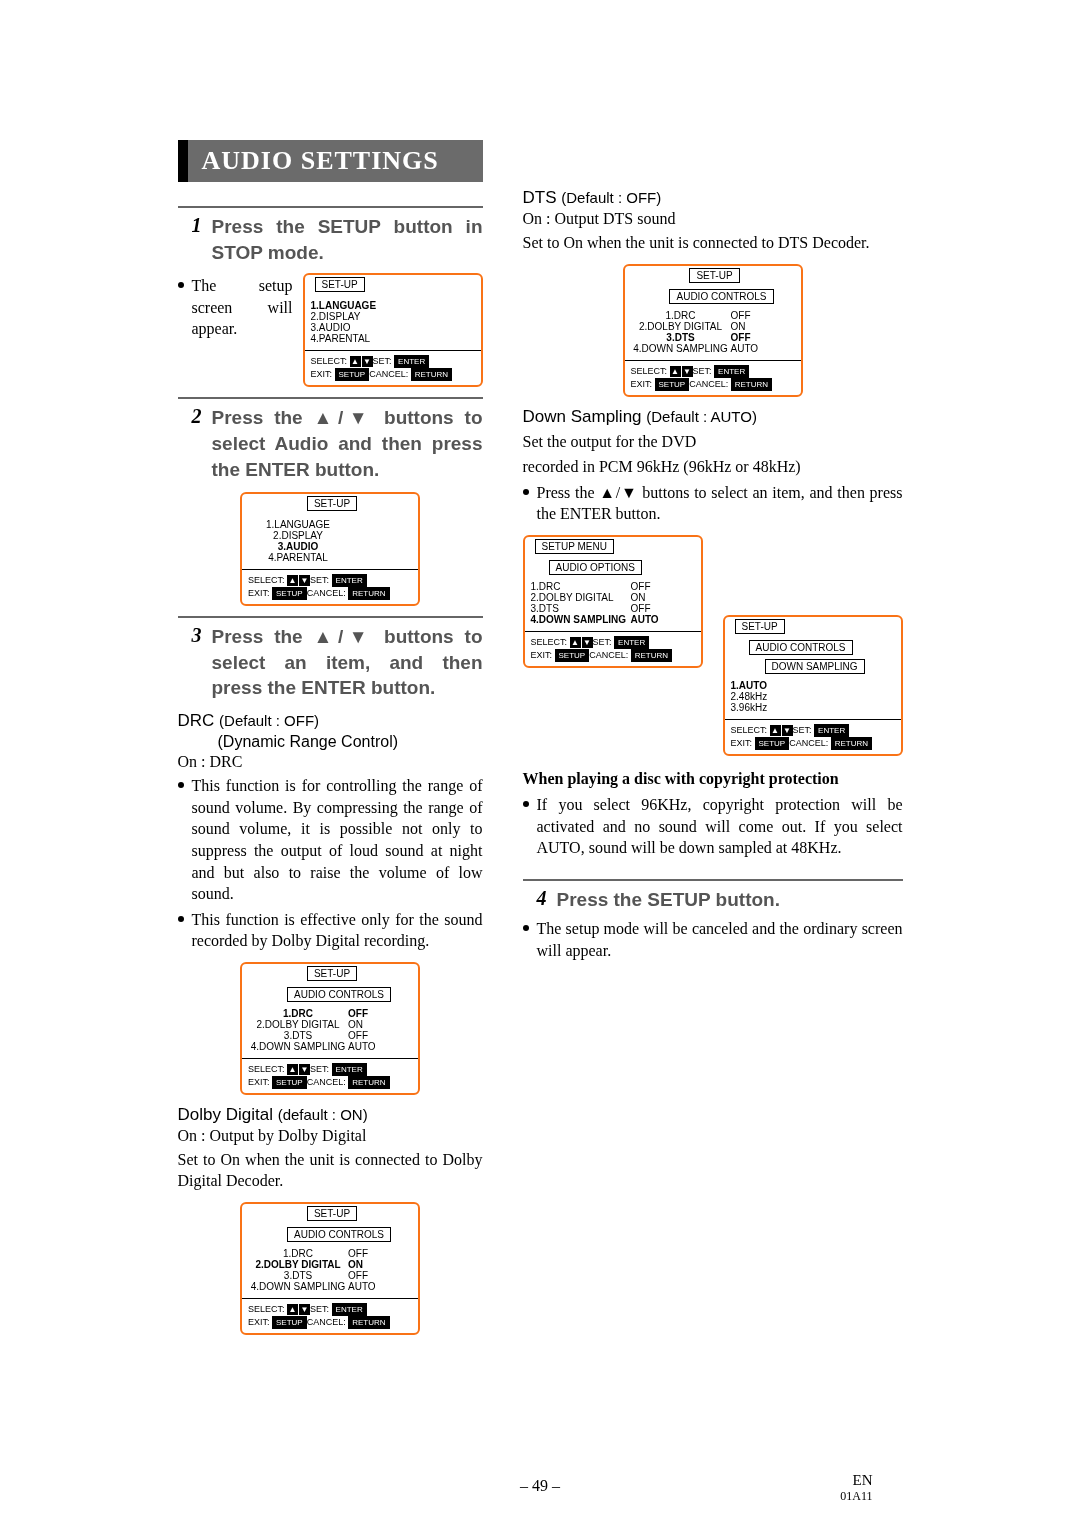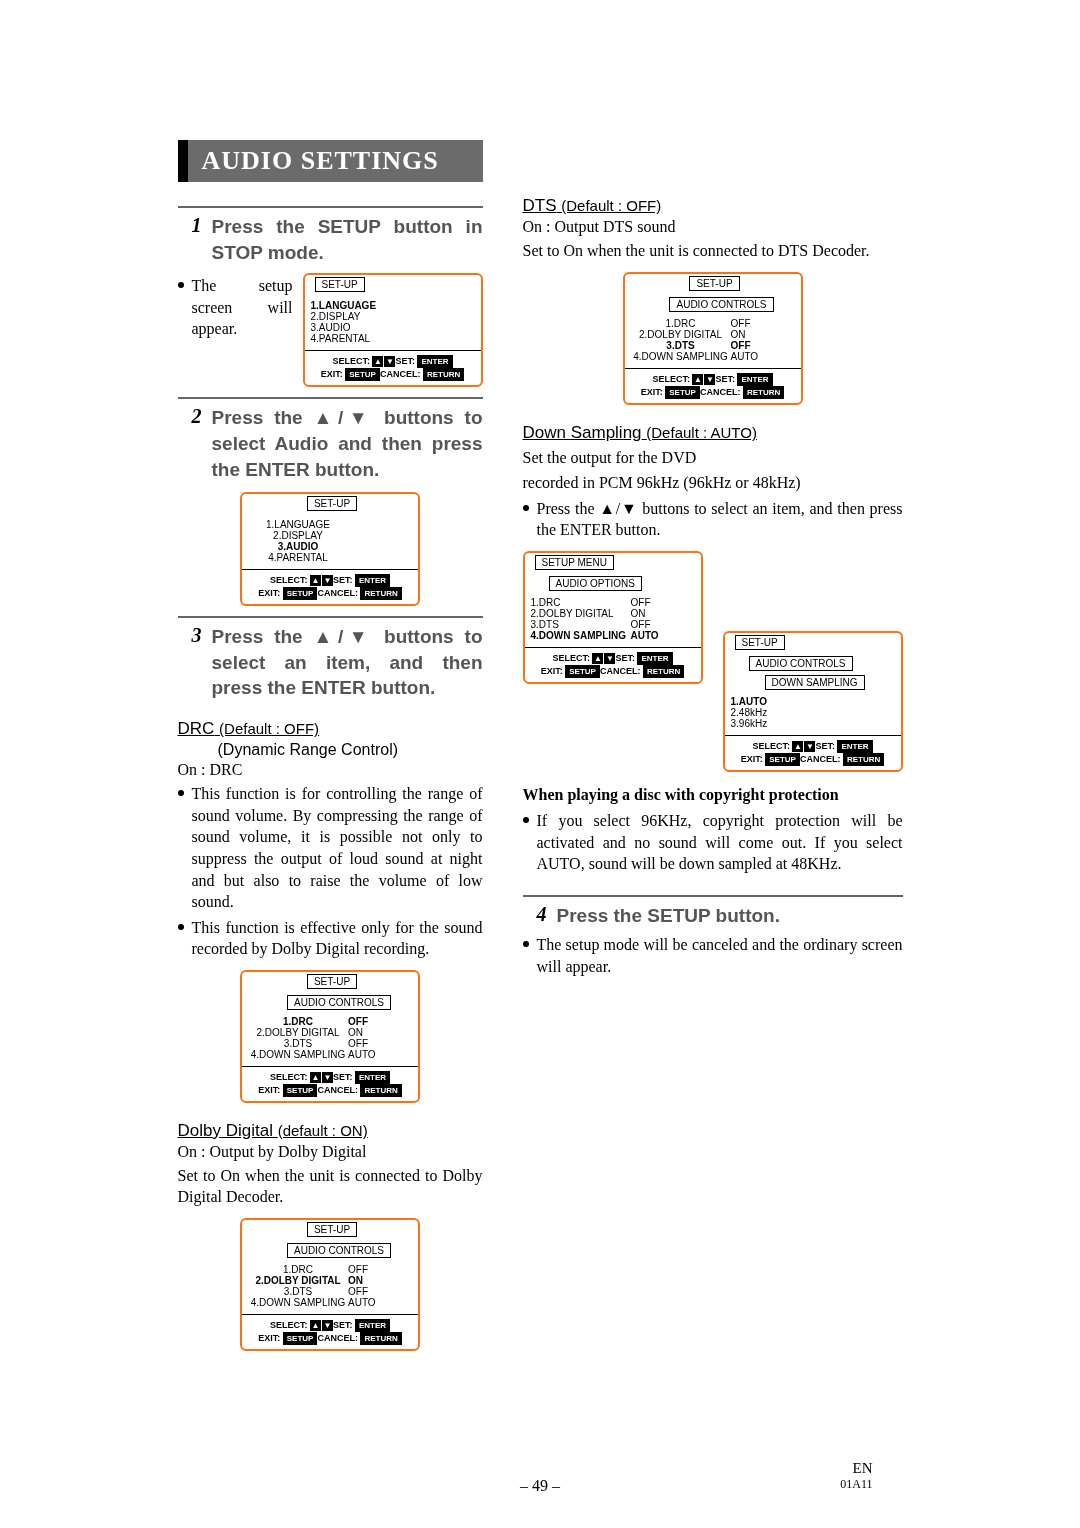--- a/index.html
+++ b/index.html
@@ -81,22 +81,21 @@
     left: 0;
     top: 7px;
     width: 6px;
     height: 6px;
     background: #000;
     border-radius: 50%;
   }
   .setting-head {
     font-family: Arial, Helvetica, sans-serif;
     font-size: 17px;
-    margin-top: 18px;
-    text-decoration: underline;
+    margin-top: 10px;
   }
   .setting-head .def { font-size: 15px; }
   .setting-sub {
     font-size: 16px;
     margin: 2px 0;
   }
   .indent { margin-left: 40px; }
 
   
   .osd {
@@ -143,21 +142,21 @@
   .osd-row { display: flex; }
   .osd-row .k { width: 100px; }
   .osd-row .v { }
   .osd-row.sel { font-weight: bold; }
   .osd-foot {
     border-top: 1px solid #000;
     margin: 6px -6px -4px -6px;
     padding: 4px 6px 4px 6px;
     font-size: 9px;
   }
-  .osd-foot .line { display: flex; align-items: center; justify-content: center; font-weight: bold; }
+  .osd-foot .line { display: flex; align-items: center; justify-content: flex-start; }
   .k-badge, .k-badge-inv {
     display: inline-block;
     font-size: 8px;
     padding: 0 3px;
     border: 1px solid #000;
     line-height: 11px;
     height: 11px;
     vertical-align: middle;
   }
   .k-badge { background: #000; color: #fff; }
@@ -183,21 +182,21 @@
   .footer {
     position: absolute;
     bottom: 33px;
     left: 0;
     width: 100%;
     text-align: center;
     font-size: 16px;
   }
   .footer-right {
     position: absolute;
-    bottom: 36px;
+    bottom: 24px;
     right: 100px;
     text-align: right;
     font-size: 15px;
   }
   .footer-right .code { font-size: 12px; display:block; }
 
   .osd-pair {
     display: flex;
     gap: 20px;
     justify-content: center;

